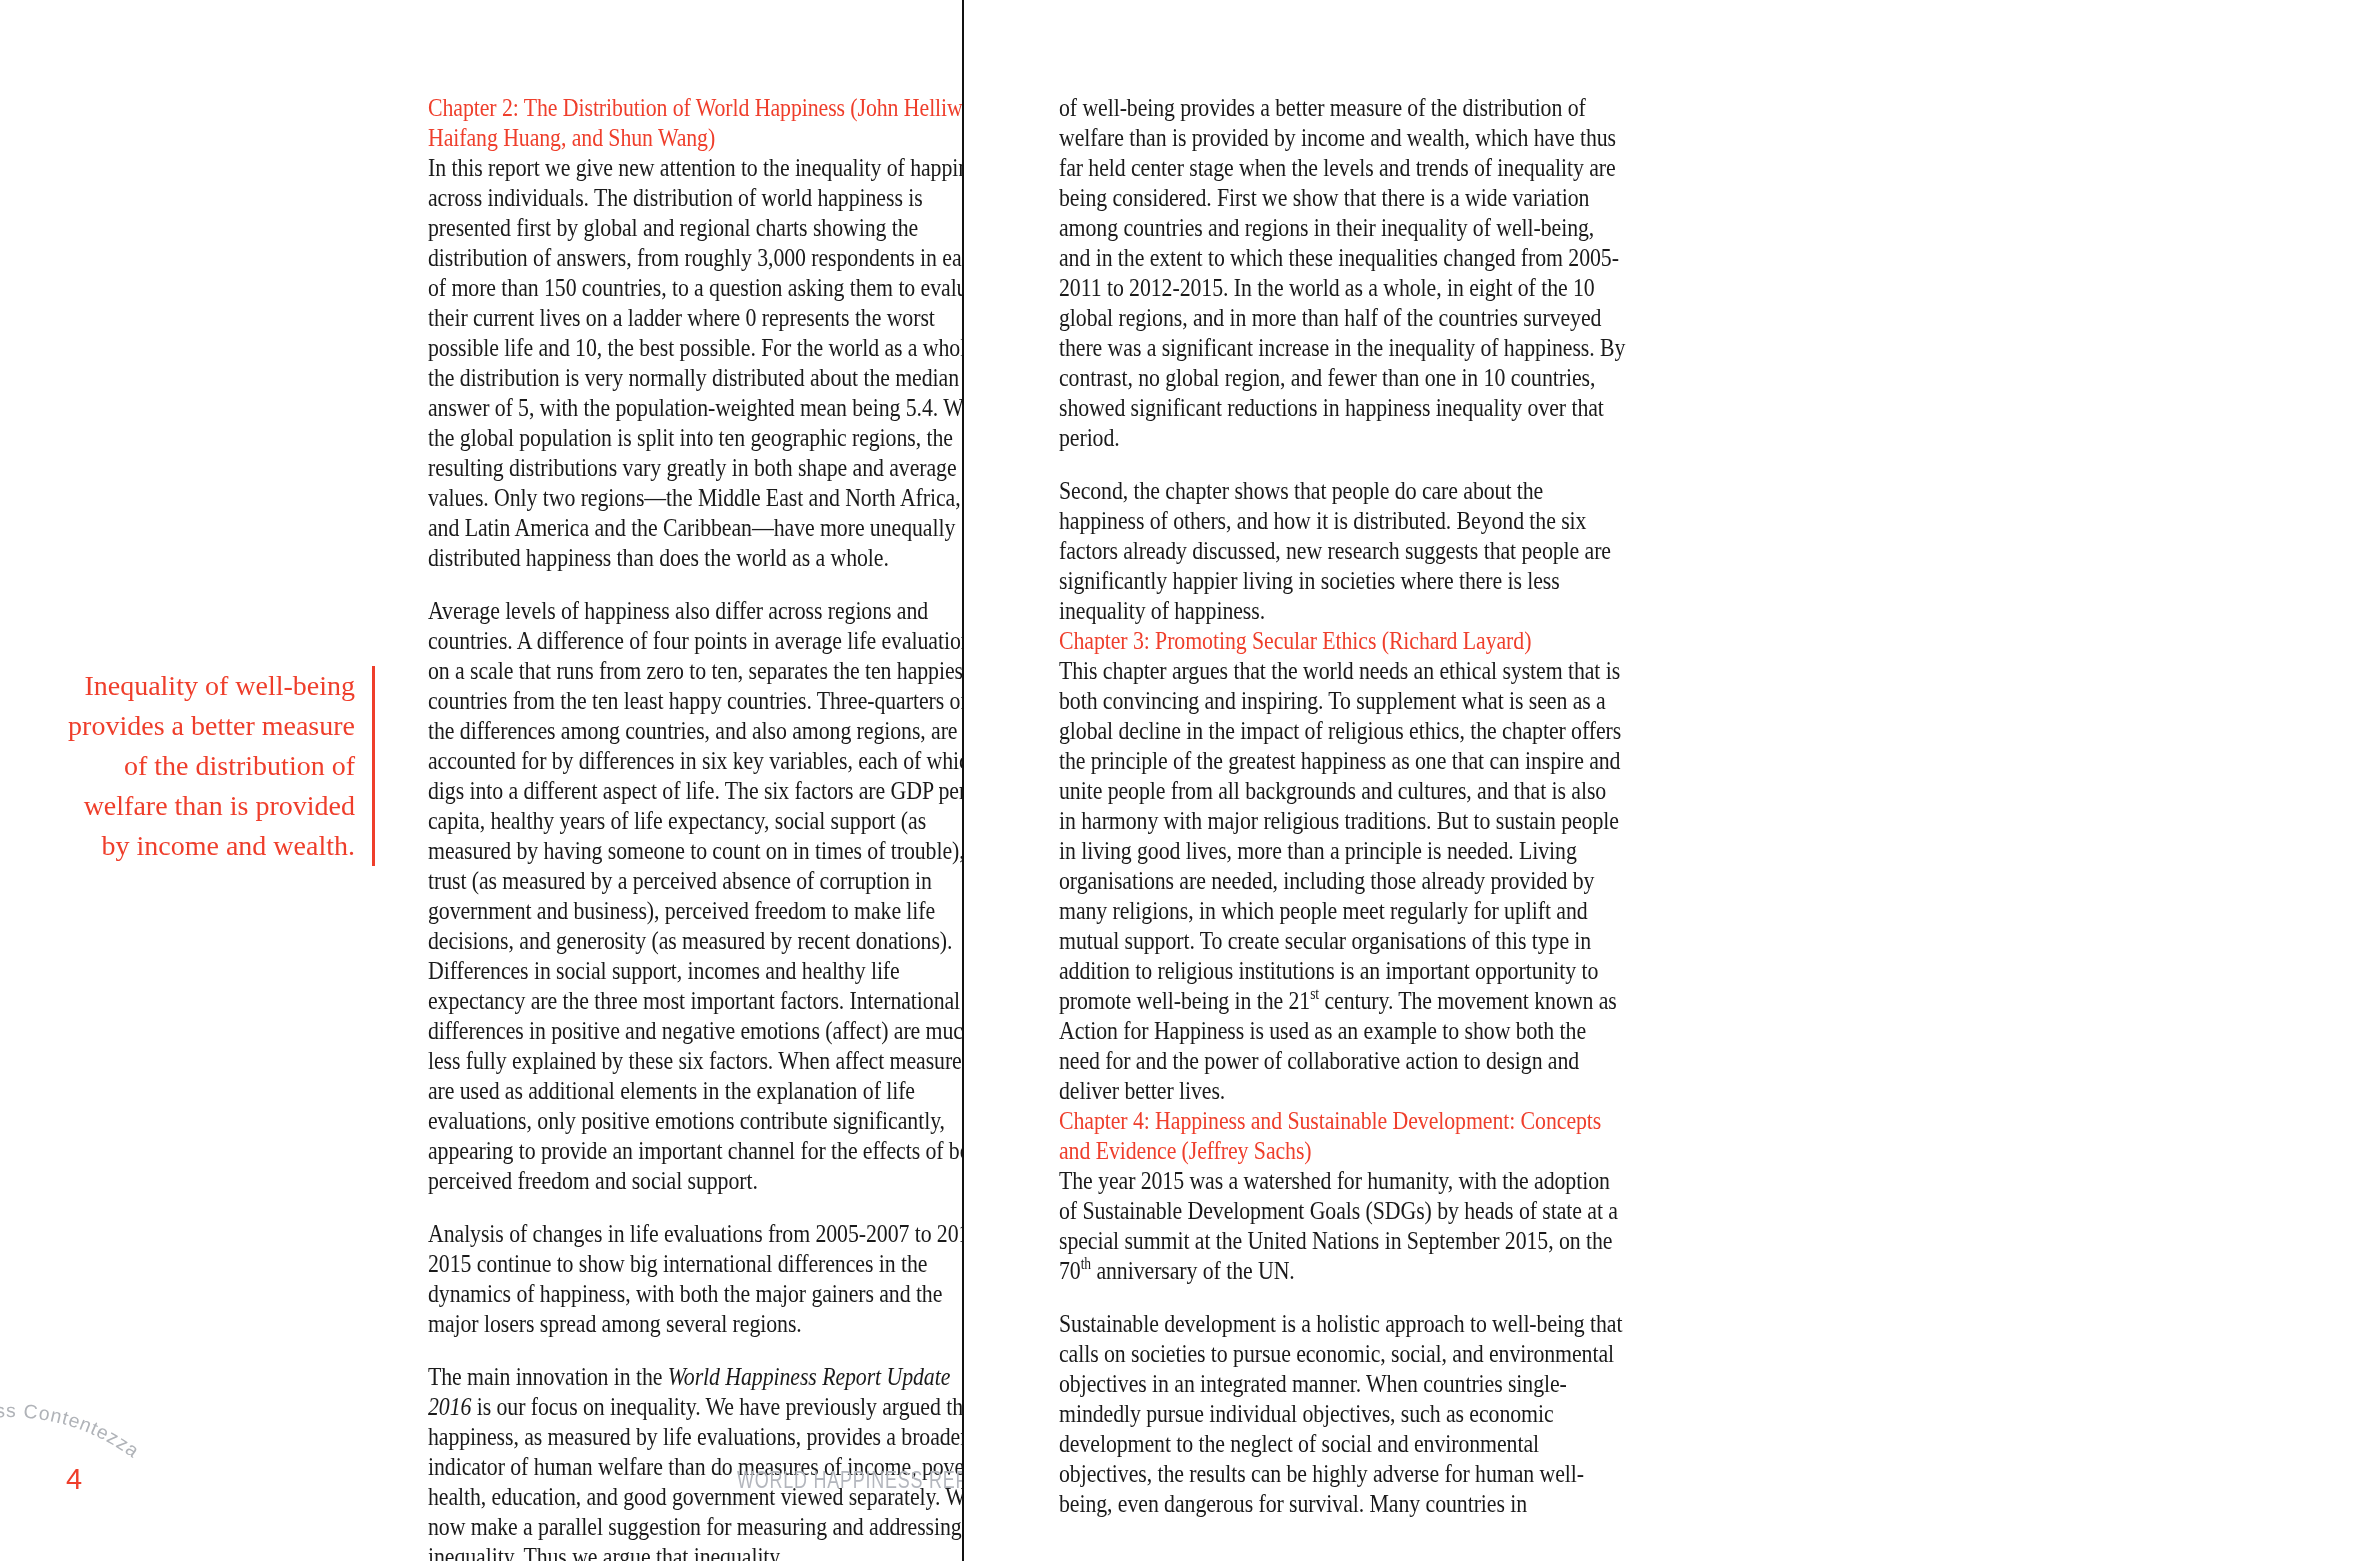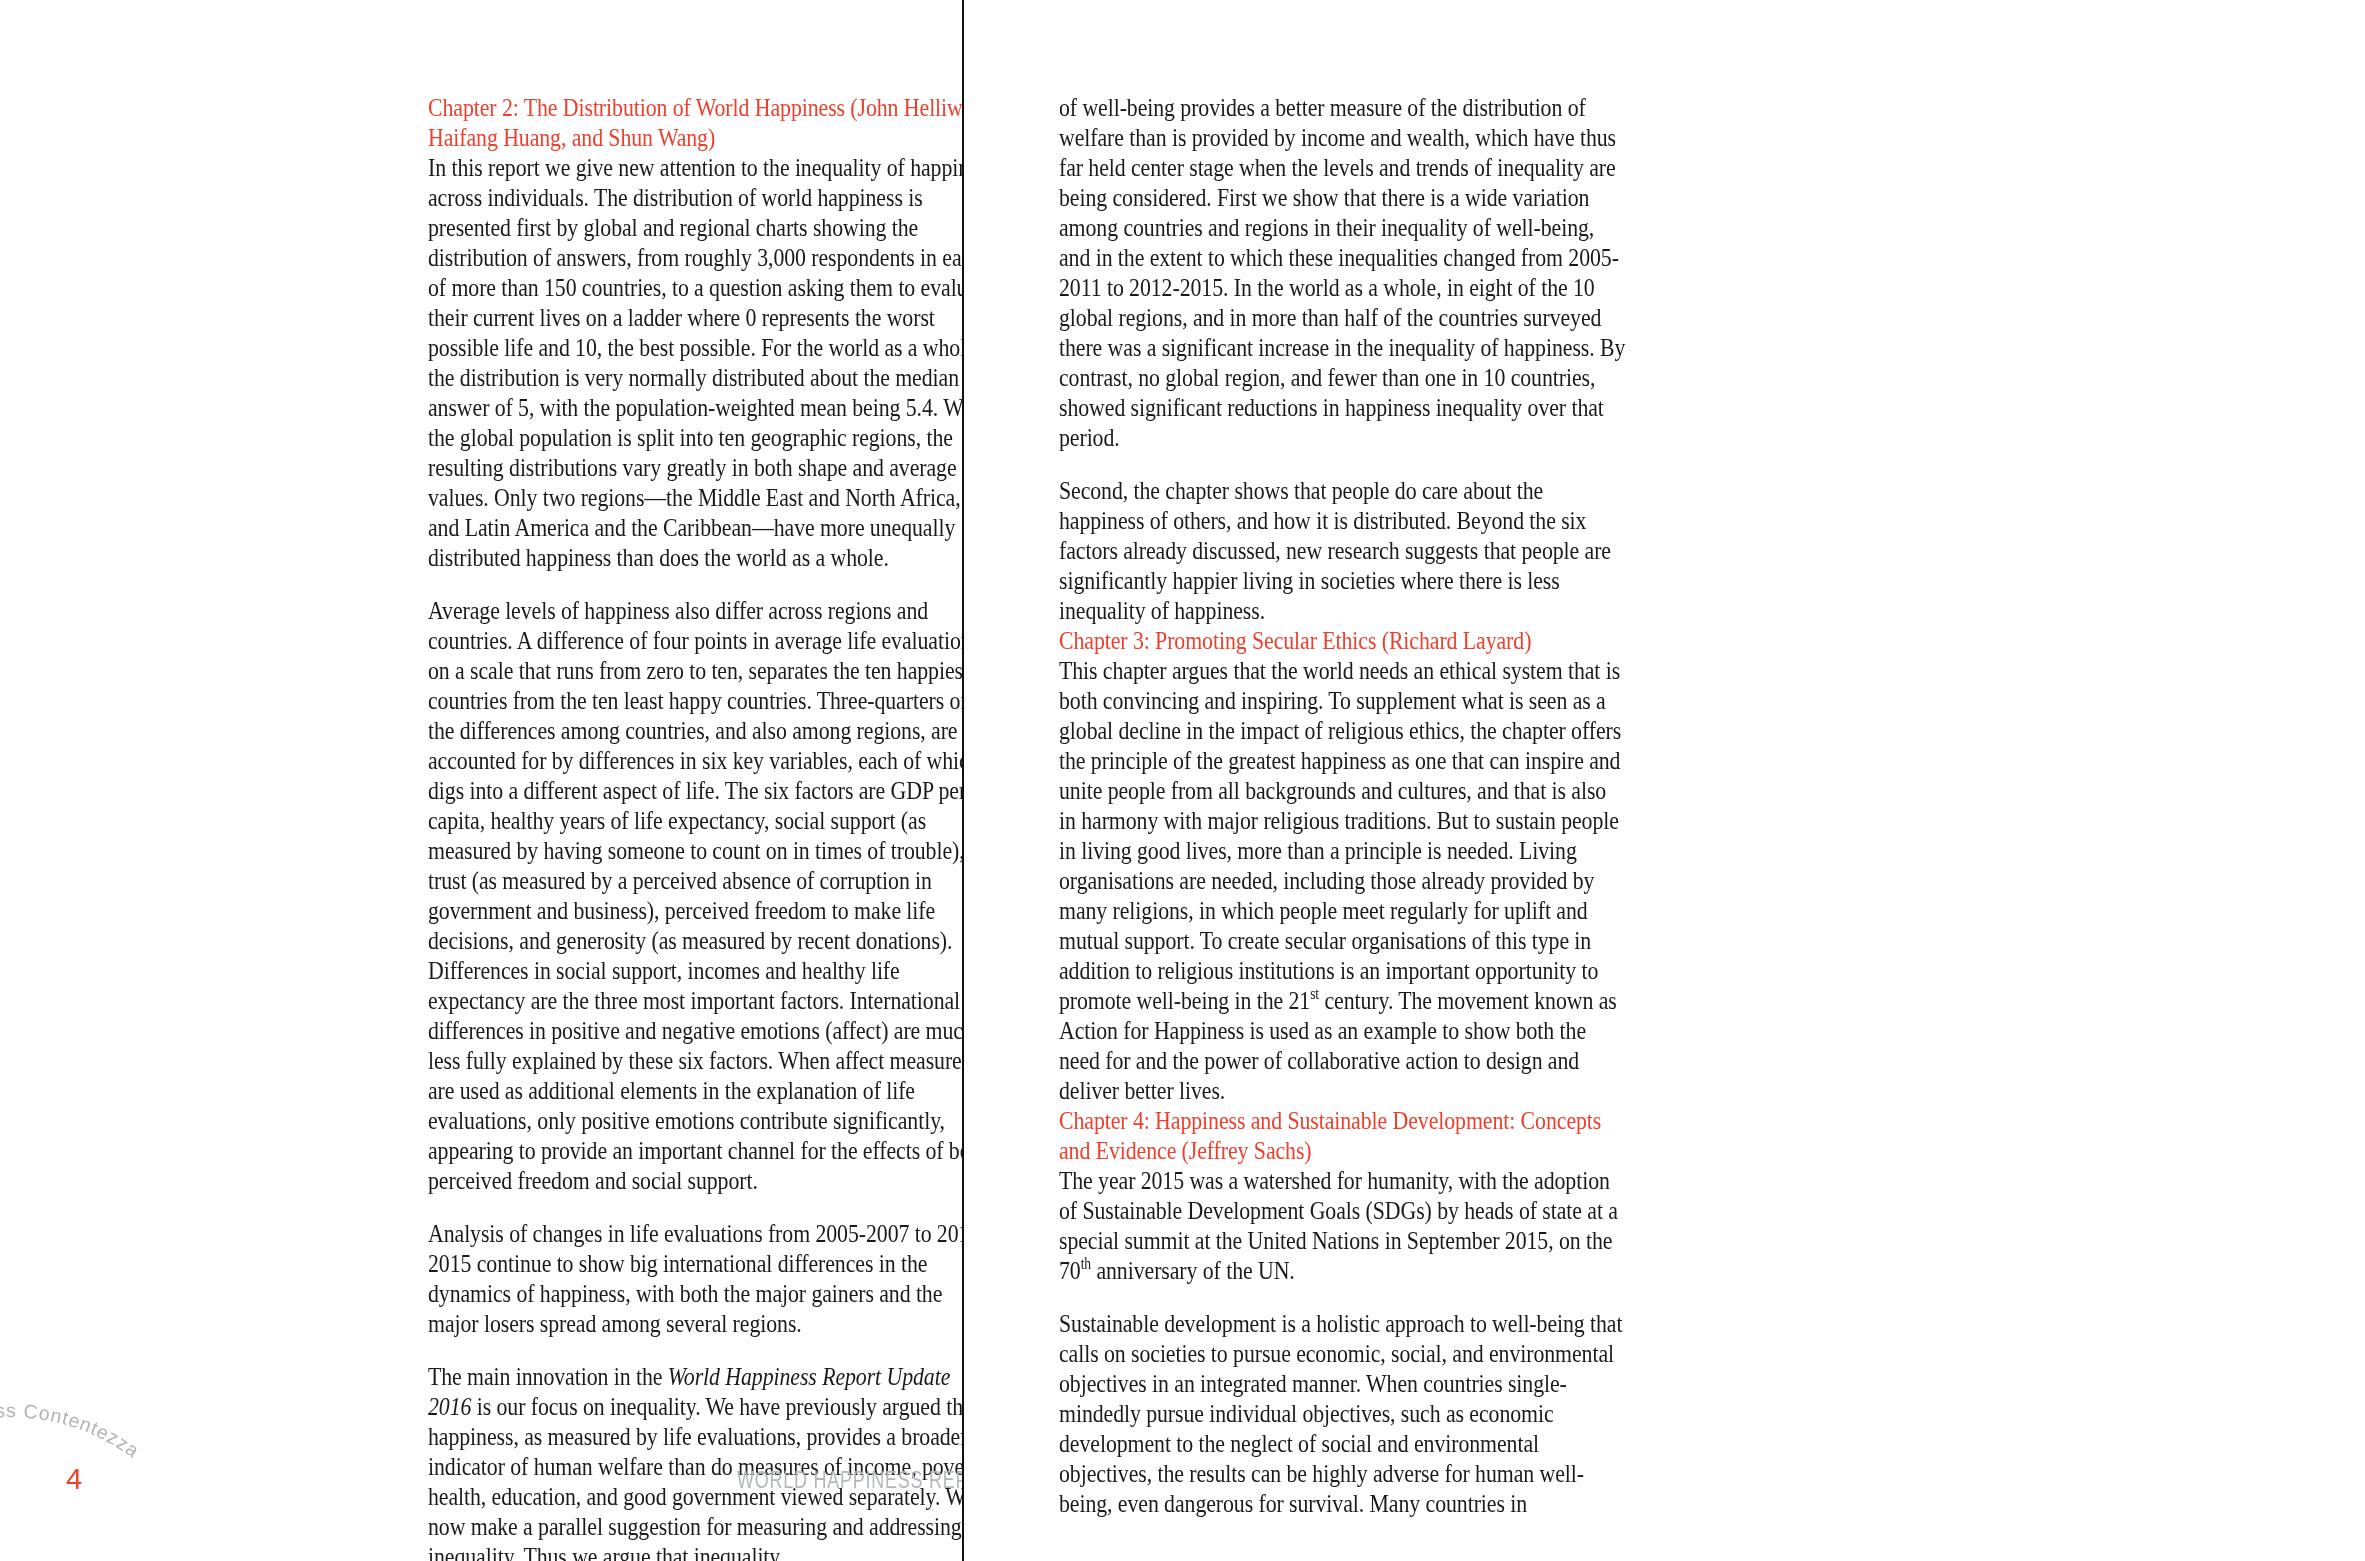--- a/index.html
+++ b/index.html
@@ -115,20 +115,21 @@
     <div class="text-col">
       <p class="chapter-head">Chapter 2: The Distribution of World Happiness (John Helliwell, Haifang Huang, and Shun Wang)</p>
 
       <p class="para">In this report we give new attention to the inequality of happiness across individuals. The distribution of world happiness is presented first by global and regional charts showing the distribution of answers, from roughly 3,000 respondents in each of more than 150 countries, to a question asking them to evaluate their current lives on a ladder where 0 represents the worst possible life and 10, the best possible. For the world as a whole, the distribution is very normally distributed about the median answer of 5, with the population-weighted mean being 5.4. When the global population is split into ten geographic regions, the resulting distributions vary greatly in both shape and average values. Only two regions—the Middle East and North Africa, and Latin America and the Caribbean—have more unequally distributed happiness than does the world as a whole.</p>
       <p class="para">Average levels of happiness also differ across regions and countries. A difference of four points in average life evaluations, on a scale that runs from zero to ten, separates the ten happiest countries from the ten least happy countries. Three-quarters of the differences among countries, and also among regions, are accounted for by differences in six key variables, each of which digs into a different aspect of life. The six factors are GDP per capita, healthy years of life expectancy, social support (as measured by having someone to count on in times of trouble), trust (as measured by a perceived absence of corruption in government and business), perceived freedom to make life decisions, and generosity (as measured by recent donations). Differences in social support, incomes and healthy life expectancy are the three most important factors. International differences in positive and negative emotions (affect) are much less fully explained by these six factors. When affect measures are used as additional elements in the explanation of life evaluations, only positive emotions contribute significantly, appearing to provide an important channel for the effects of both perceived freedom and social support.</p>
       <p class="para">Analysis of changes in life evaluations from 2005-2007 to 2013-2015 continue to show big international differences in the dynamics of happiness, with both the major gainers and the major losers spread among several regions.</p>
 
       <p class="para"><span>The main innovation in the </span><span class="ital">World Happiness Report Update 2016</span><span> is our focus on inequality. We have previously argued that happiness, as measured by life evaluations, provides a broader indicator of human welfare than do measures of income, poverty, health, education, and good government viewed separately. We now make a parallel suggestion for measuring and addressing inequality. Thus we argue that inequality</span></p>
     </div>
 
+    <div class="pullquote pq-left">Inequality of well-being provides a better measure of the distribution of welfare than is provided by income and wealth.</div>
 
     <svg class="watermark wm-left" viewBox="0 0 760 640">
       <defs>
         <path id="wmArcL" d="M -60,330 A 430,430 0 0 1 560,690" fill="none"></path>
       </defs>
       <text>
         <textPath href="#wmArcL" startOffset="0">Happiness Contentezza</textPath>
       </text>
     </svg>
 

